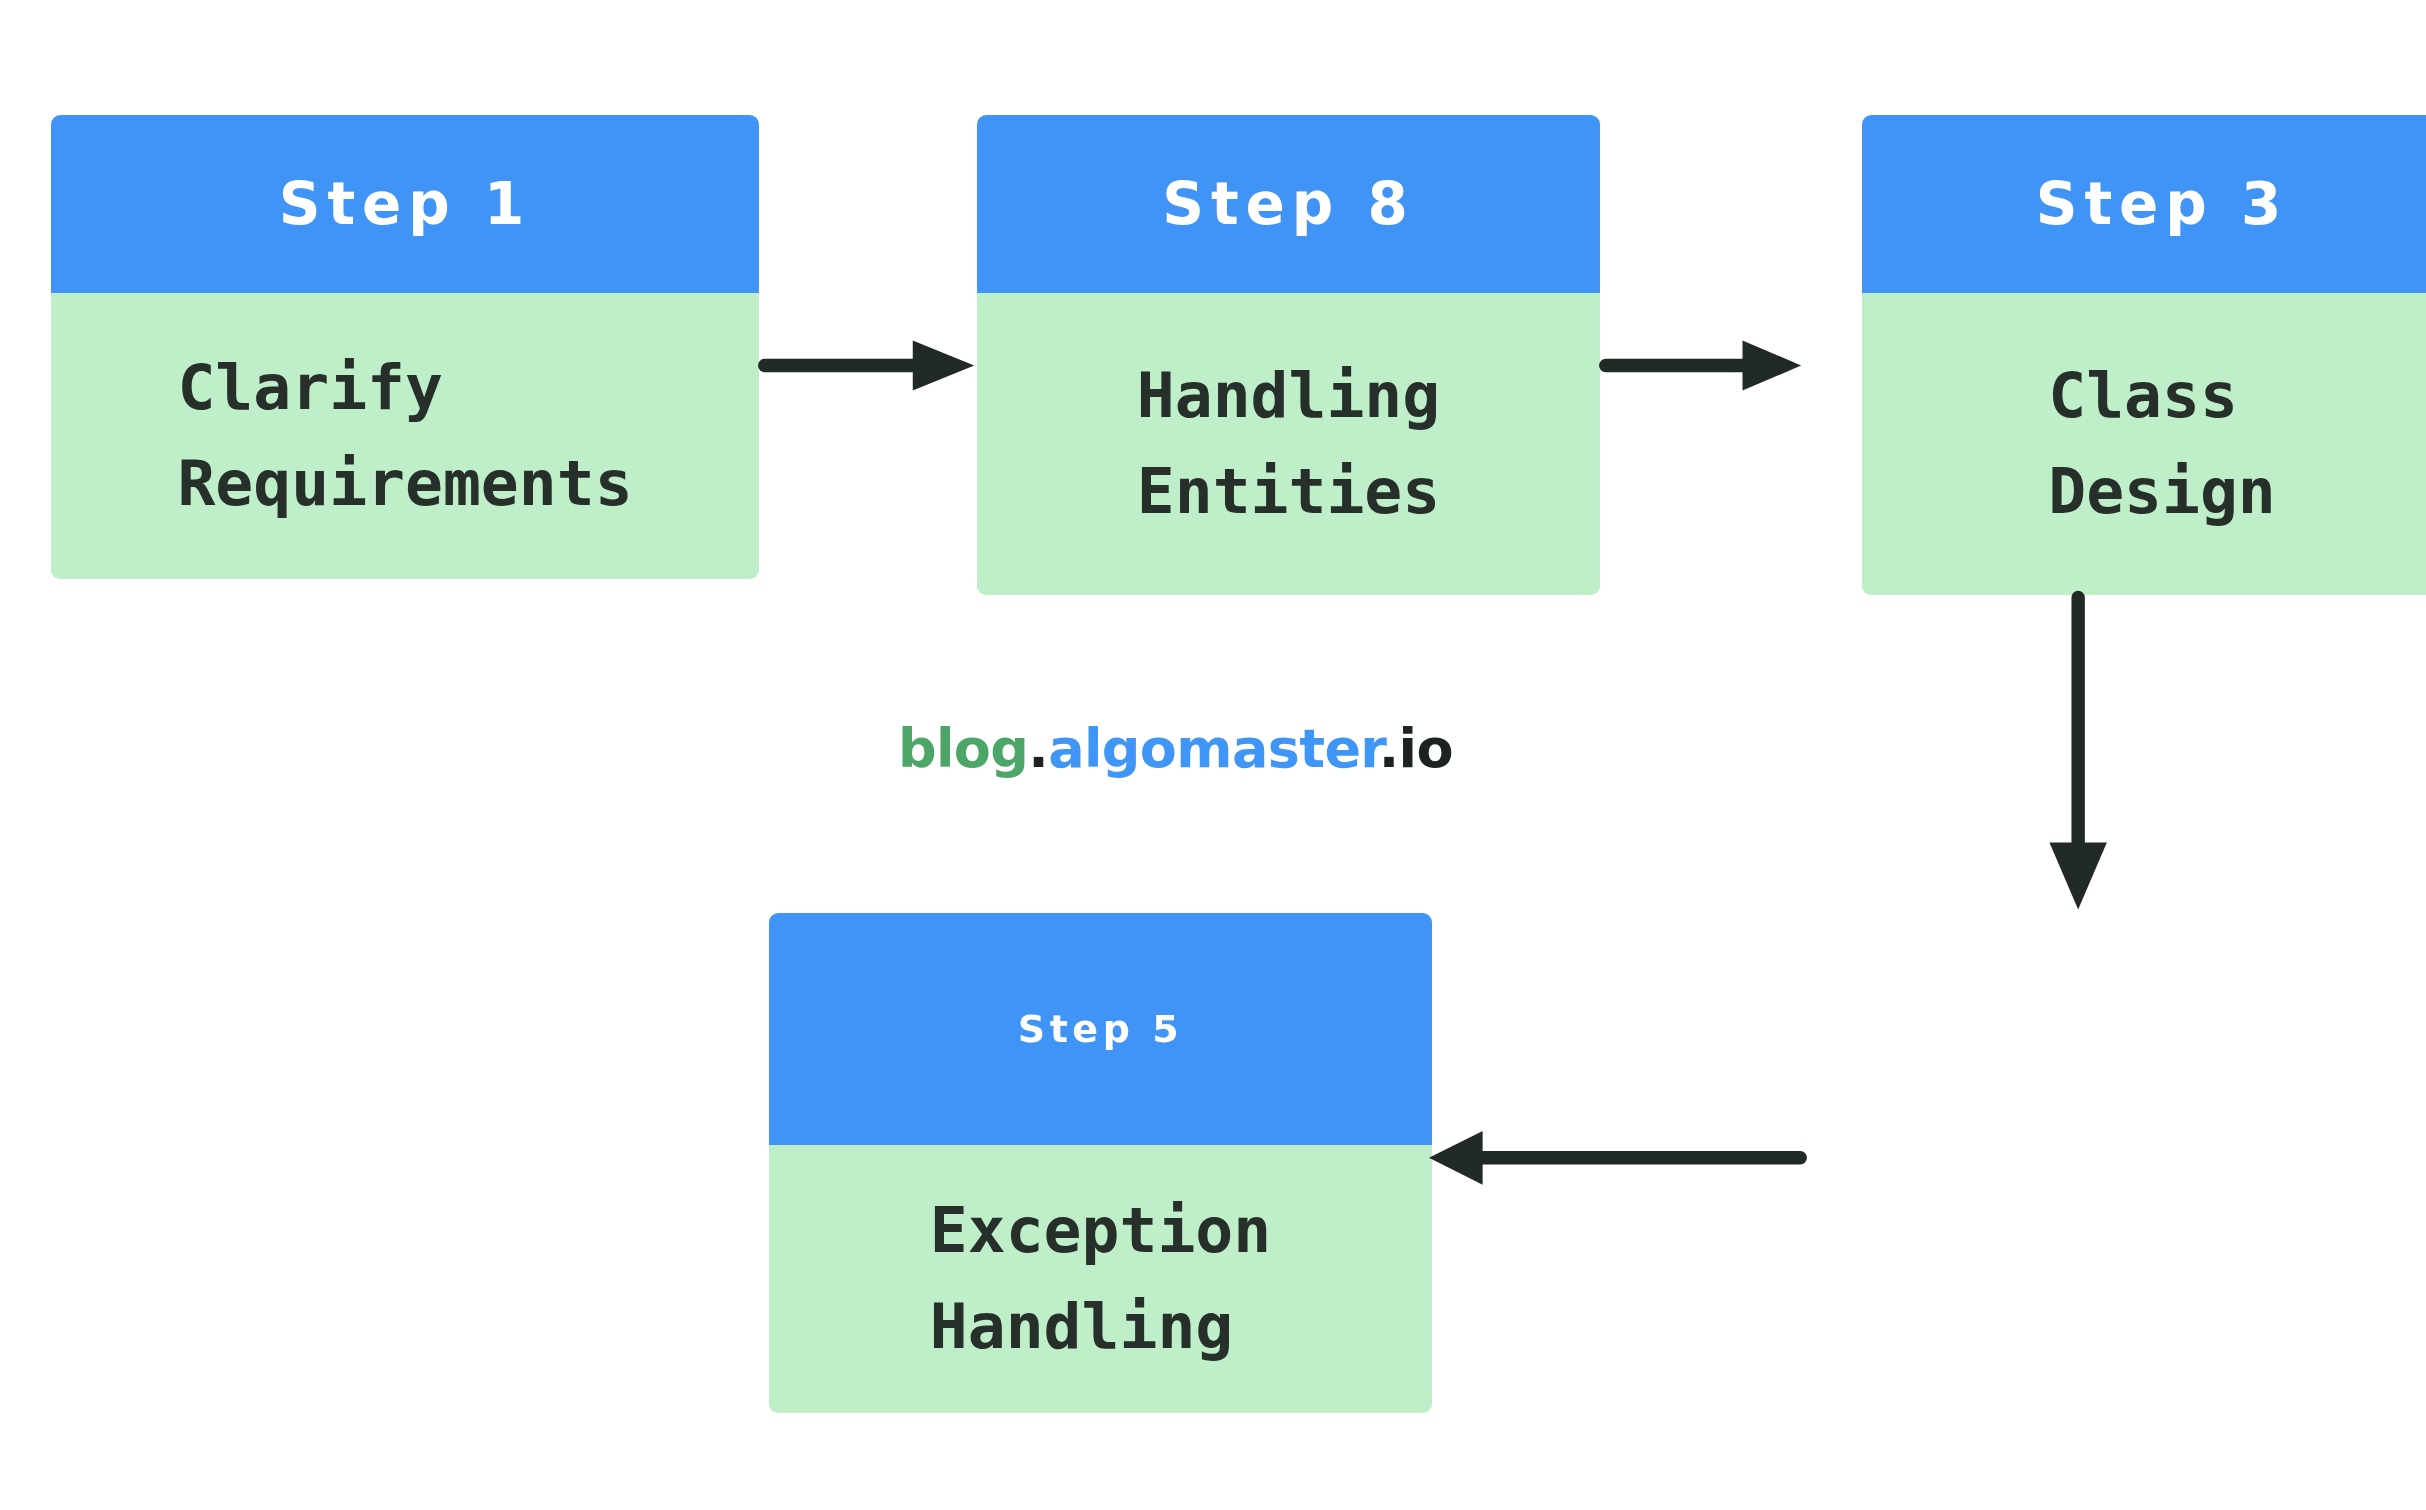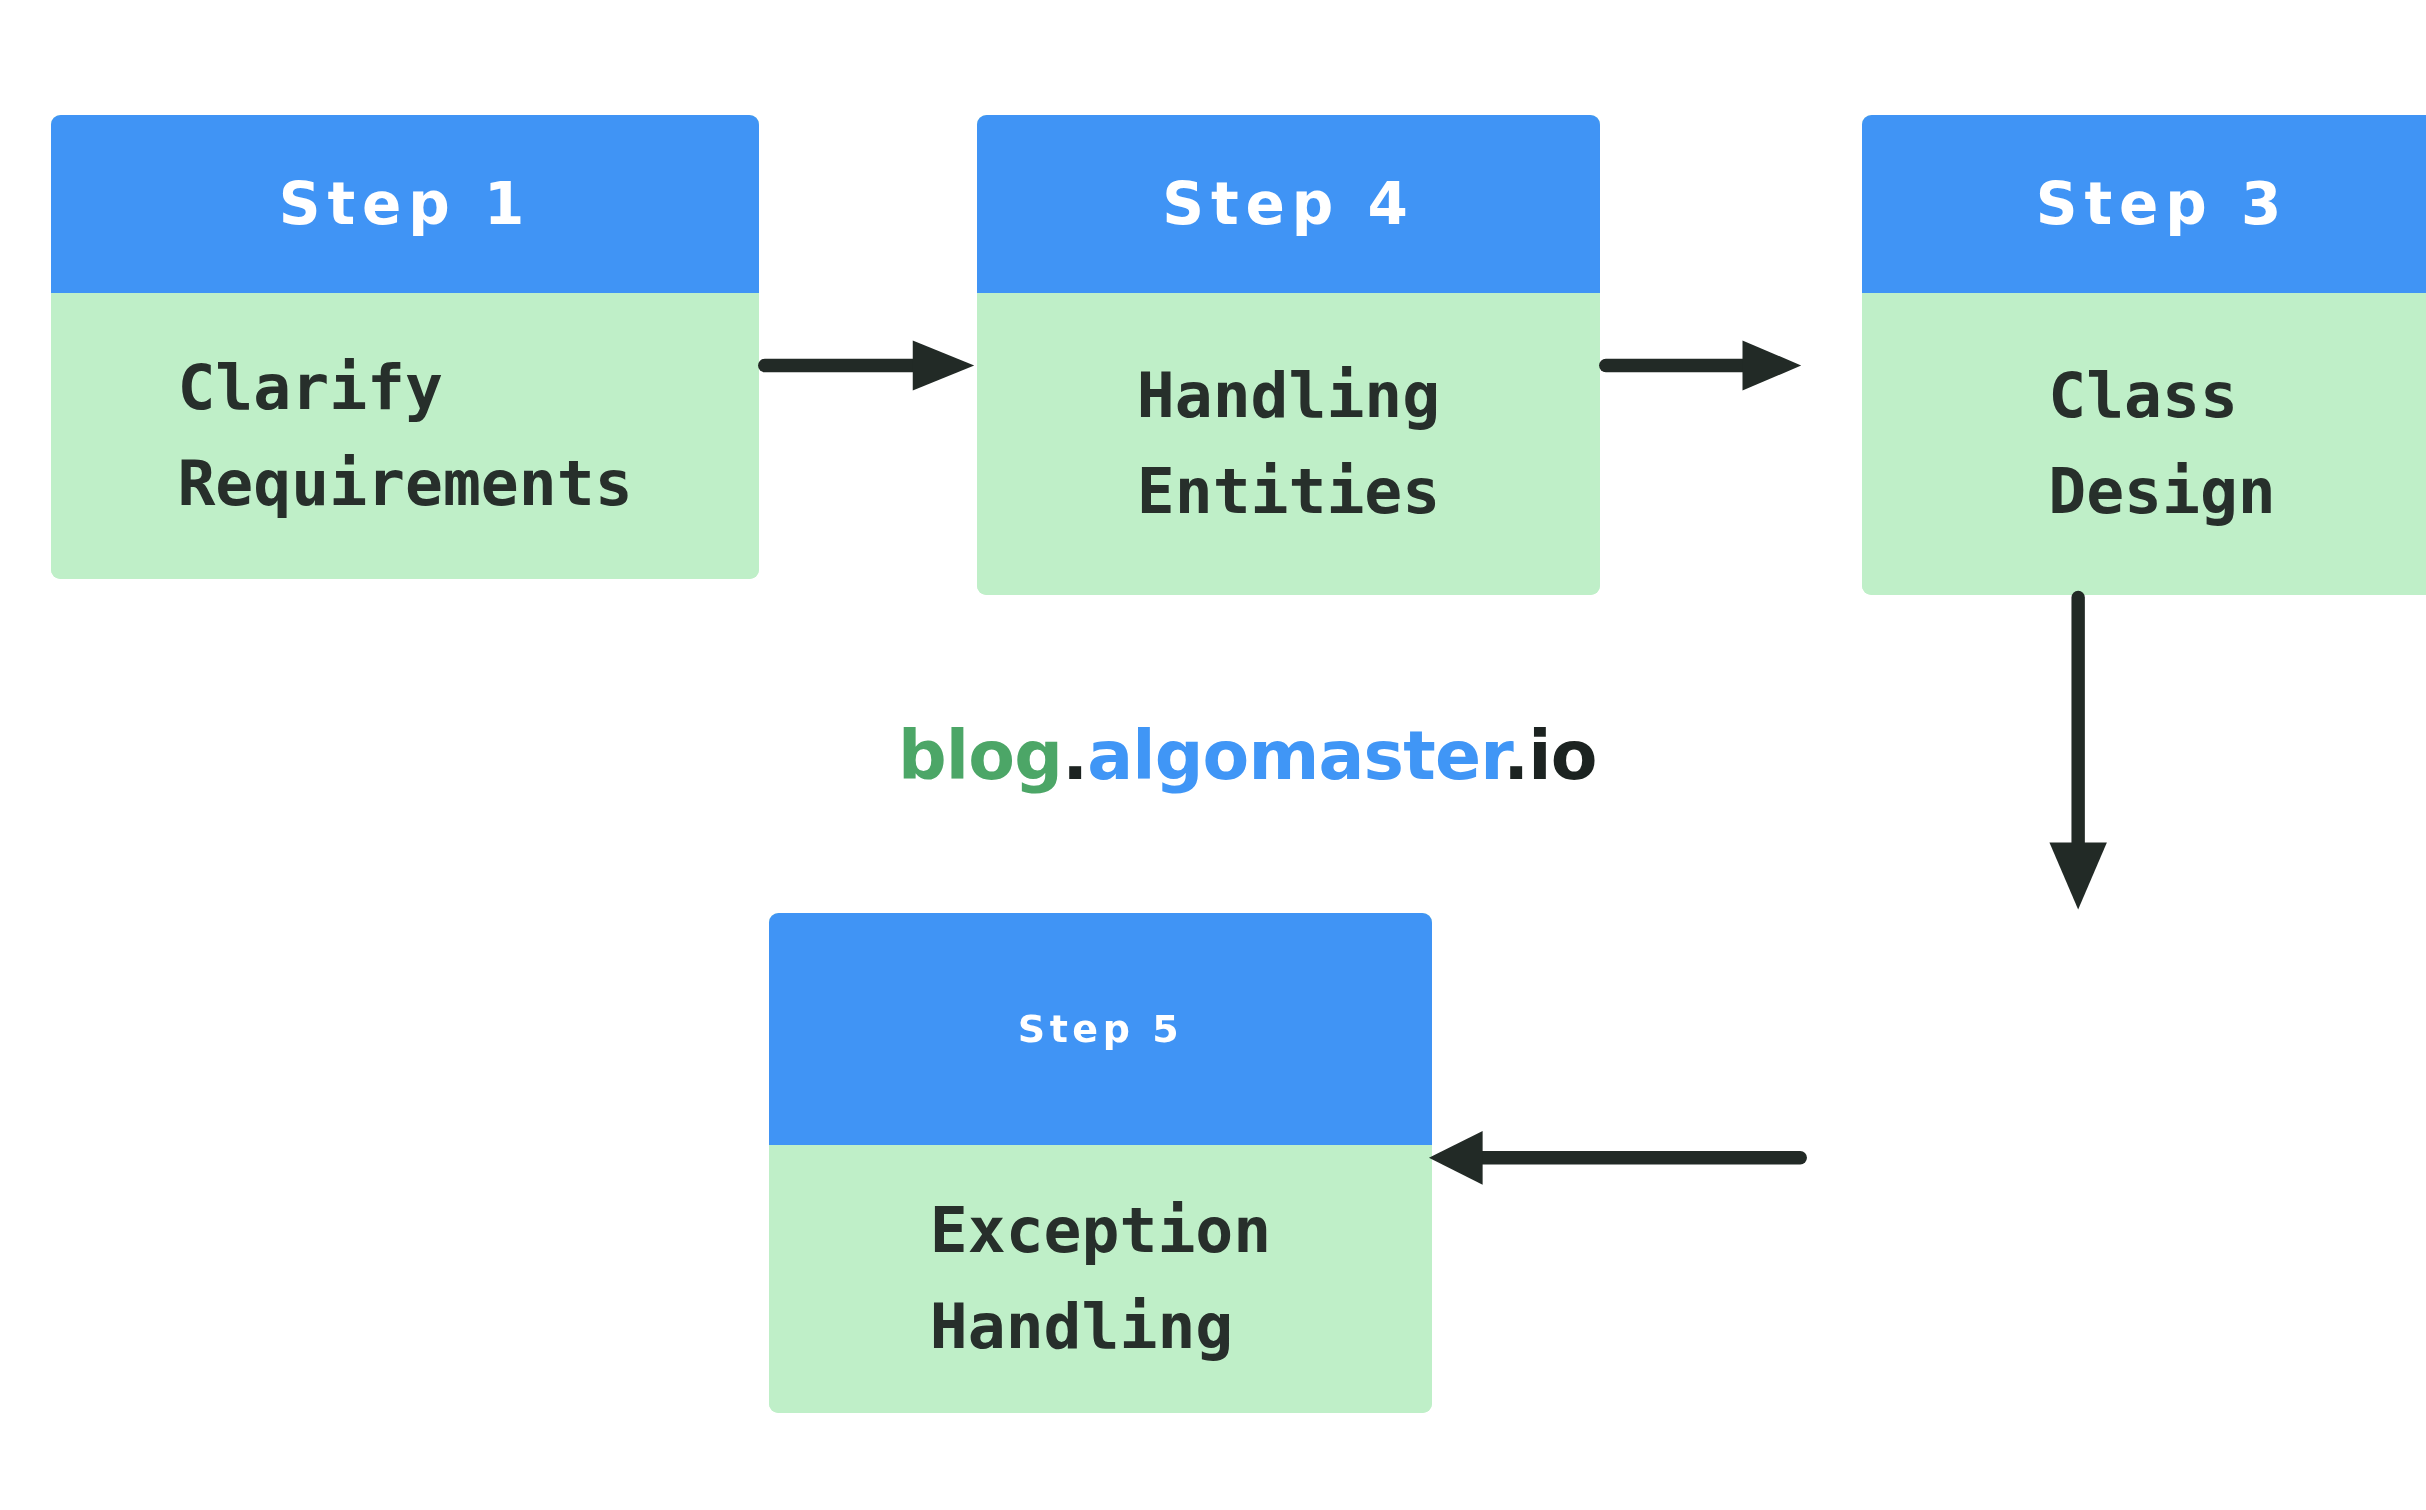--- a/index.html
+++ b/index.html
@@ -91,21 +91,21 @@
   #arrow-3-4 { left: 2037px; top: 591px;  width: 134px; height: 327px; }
   #arrow-4-5 { left: 1427px; top: 1129px; width: 379px; height: 96px; }
 
   
   #watermark {
     position: absolute;
     left: 898px;
     top: 722px;
     font-family: "DejaVu Sans", sans-serif;
     font-weight: 700;
-    font-size: 68px;
+    font-size: 54px;
     letter-spacing: -0.012em;
     white-space: nowrap;
     line-height: 1;
   }
   #watermark .wm-blog { color: #4ca667; }
   #watermark .wm-dot  { color: #1c2321; }
   #watermark .wm-name { color: #4096f6; }
   #watermark .wm-tld  { color: #1c2321; }
 </style>
 </head>
@@ -113,21 +113,21 @@
 
 <div id="canvas">
 
   <div class="step-card" id="card-step1">
     <div class="step-header">Step 1</div>
     <div class="step-body">Clarify
 Requirements</div>
   </div>
 
   <div class="step-card" id="card-step2">
-    <div class="step-header">Step 4</div>
+    <div class="step-header">Step 8</div>
     <div class="step-body">Handling
 Entities</div>
   </div>
 
   <div class="step-card" id="card-step3">
     <div class="step-header">Step 3</div>
     <div class="step-body">Class
 Design</div>
   </div>
 

